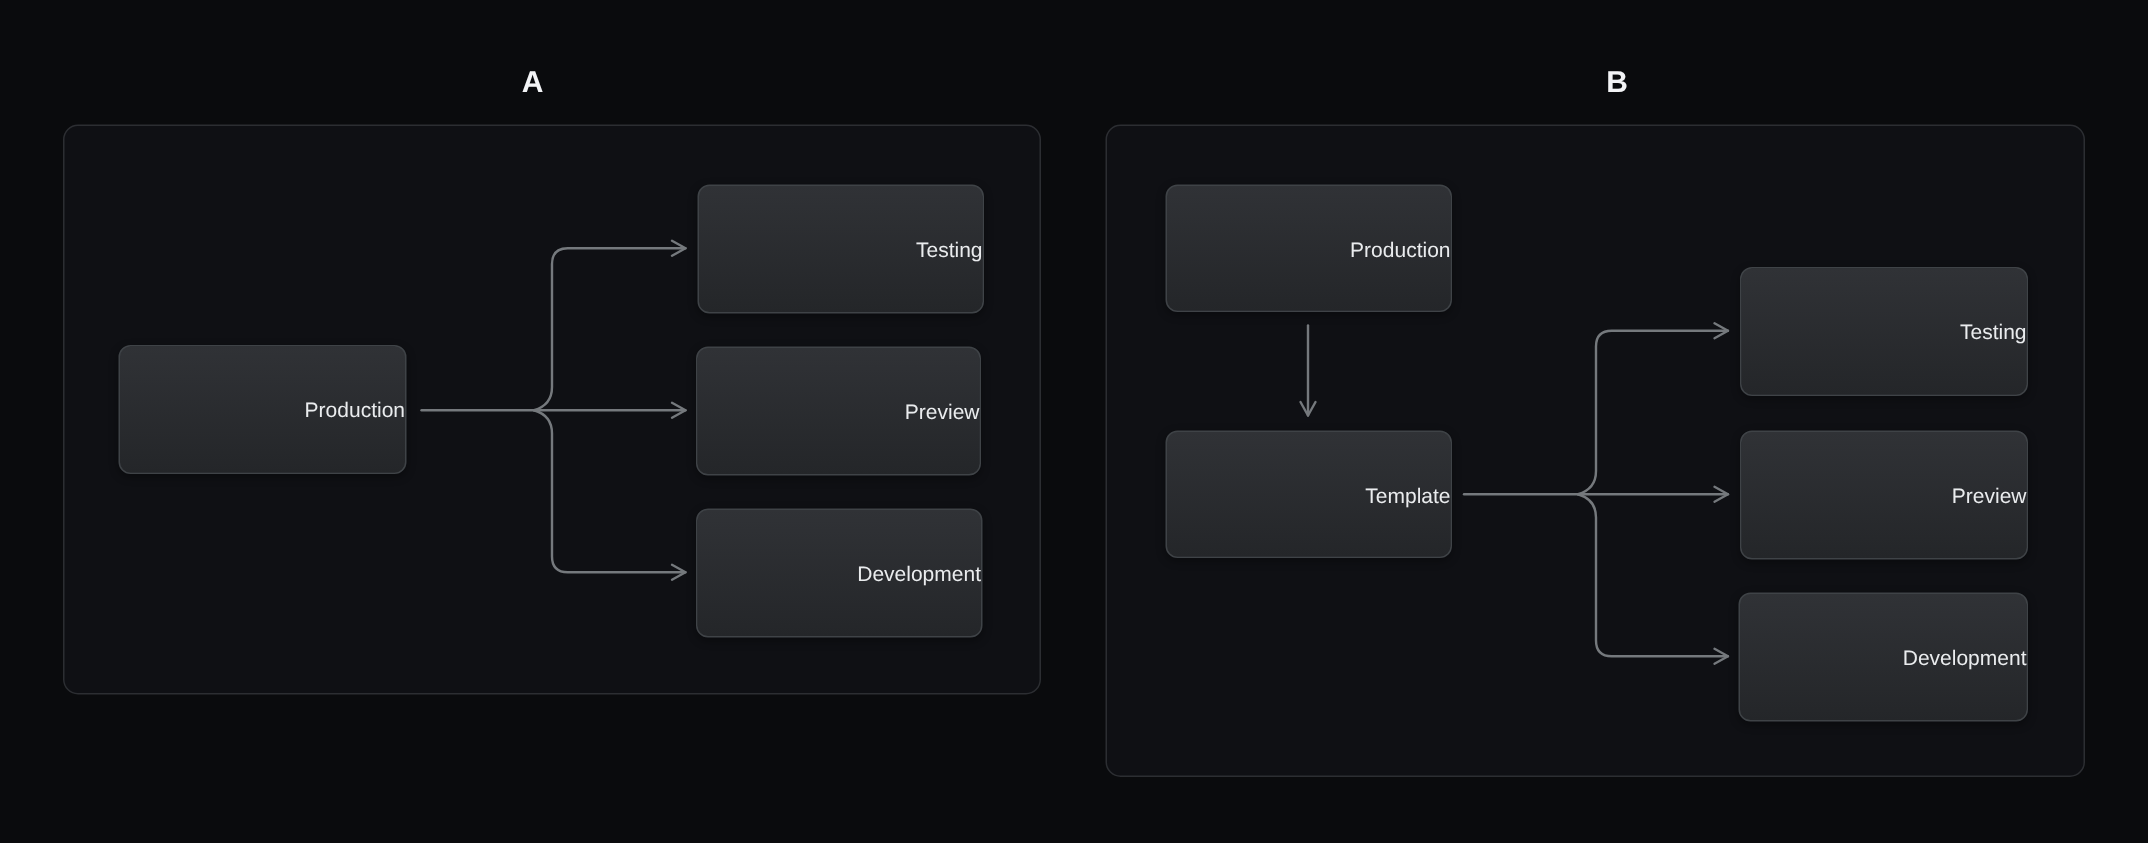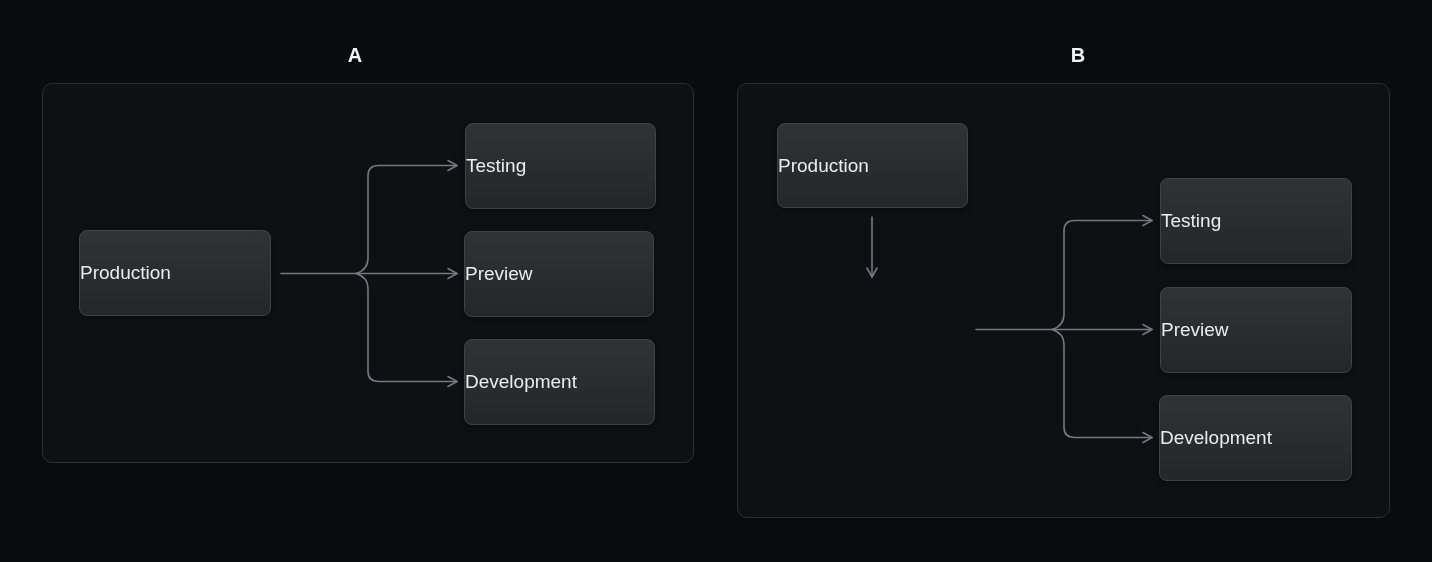--- a/index.html
+++ b/index.html
@@ -44,24 +44,24 @@
   }
   #panel-a { left: 42px;  top: 83px; width: 652px; height: 380px; }
   #panel-b { left: 737px; top: 83px; width: 653px; height: 435px; }
 
   .node {
     position: absolute;
     border: 1px solid var(--node-border);
     border-radius: 8px;
     background: linear-gradient(180deg, var(--node-fill-top) 0%, var(--node-fill-bottom) 100%);
     color: var(--node-text);
-    font-size: 19px;
+    font-size: 14px;
     display: flex;
     align-items: center;
-    justify-content: flex-start;
+    justify-content: flex-end;
     box-shadow: 0 2px 6px rgba(0,0,0,0.35);
   }
   #node-a-production  { left: 79px;   top: 230px; width: 192px; height: 86px; }
   #node-a-testing     { left: 465px;  top: 123px; width: 191px; height: 86px; }
   #node-a-preview     { left: 464px;  top: 231px; width: 190px; height: 86px; }
   #node-a-development { left: 464px;  top: 339px; width: 191px; height: 86px; }
   #node-b-production  { left: 777px;  top: 123px; width: 191px; height: 85px; }
   #node-b-template    { left: 777px;  top: 287px; width: 191px; height: 85px; }
   #node-b-testing     { left: 1160px; top: 178px; width: 192px; height: 86px; }
   #node-b-preview     { left: 1160px; top: 287px; width: 192px; height: 86px; }
@@ -135,20 +135,23 @@
   <div id="node-a-preview" class="node">
     <span>Preview</span>
   </div>
   <div id="node-a-development" class="node">
     <span>Development</span>
   </div>
 
   <div id="node-b-production" class="node">
     <span>Production</span>
   </div>
+  <div id="node-b-template" class="node">
+    <span>Template</span>
+  </div>
   <div id="node-b-testing" class="node">
     <span>Testing</span>
   </div>
   <div id="node-b-preview" class="node">
     <span>Preview</span>
   </div>
   <div id="node-b-development" class="node">
     <span>Development</span>
   </div>
 

